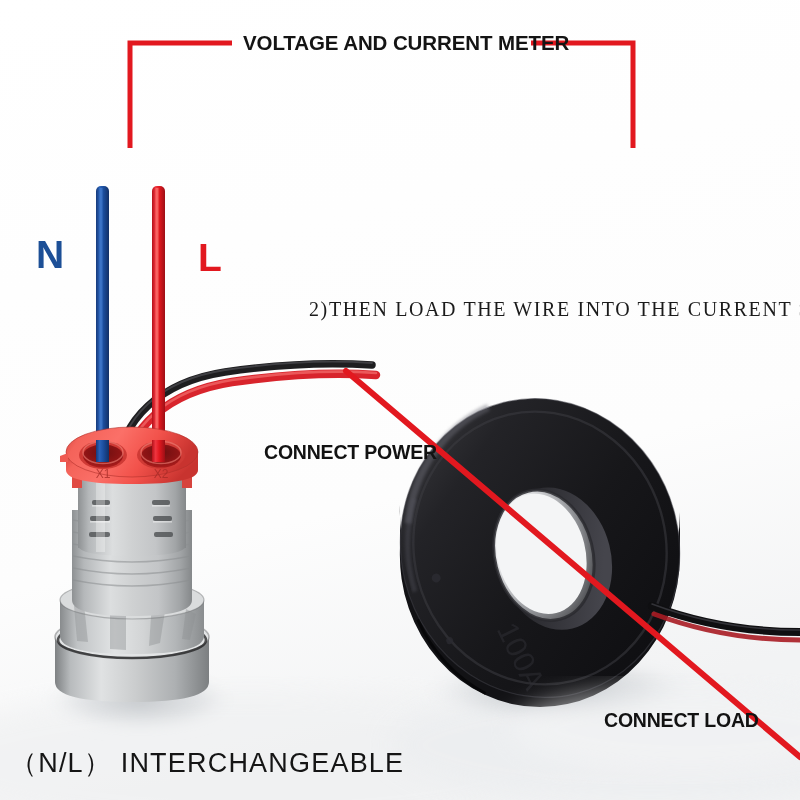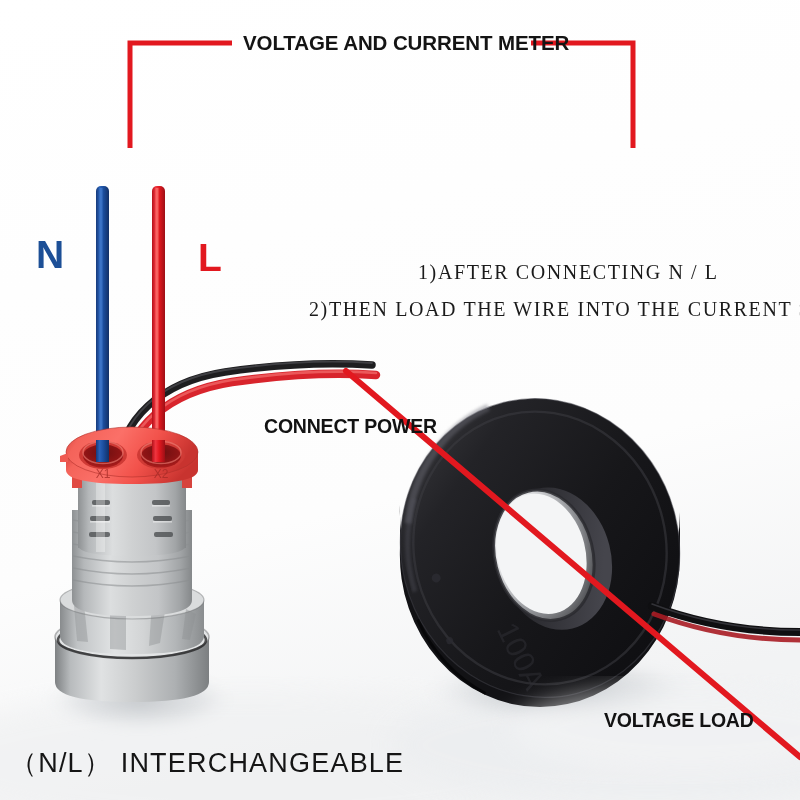--- a/index.html
+++ b/index.html
@@ -338,27 +338,24 @@
       <path d="M 346 371 L 800 757" stroke="#e2181f" stroke-width="6" stroke-linecap="round"></path>
     </g>
   </svg>
 
   <div class="txt title-text" style="left:243px; top:31px;">VOLTAGE AND CURRENT METER</div>
 
   <div class="txt phase-label lbl-n" style="left:36px; top:233px;">N</div>
 
   <div class="txt phase-label lbl-l" style="left:198px; top:236px;">L</div>
 
-  <div class="txt step-text" style="left:418px; top:261px;">
-    <span>1)</span><span>AFTER CONNECTING N / L</span>
-  </div>
 
   <div class="txt step-text" style="left:309px; top:298px;">
     <span>2)</span><span>THEN LOAD THE WIRE INTO THE CURRENT SENSOR</span>
   </div>
 
-  <div class="txt callout-text" style="left:264px; top:415px;">CONNECT POWER</div>
-
-  <div class="txt callout-text" style="left:604px; top:709px;">VOLTAGE LOAD</div>
+  <div class="txt callout-text" style="left:264px; top:441px;">CONNECT POWER</div>
+
+  <div class="txt callout-text" style="left:604px; top:709px;">CONNECT LOAD</div>
 
   <div class="txt bottom-note" style="left:10px; top:745px;">（N/L） INTERCHANGEABLE</div>
 
 </div>
 
 </body></html>

